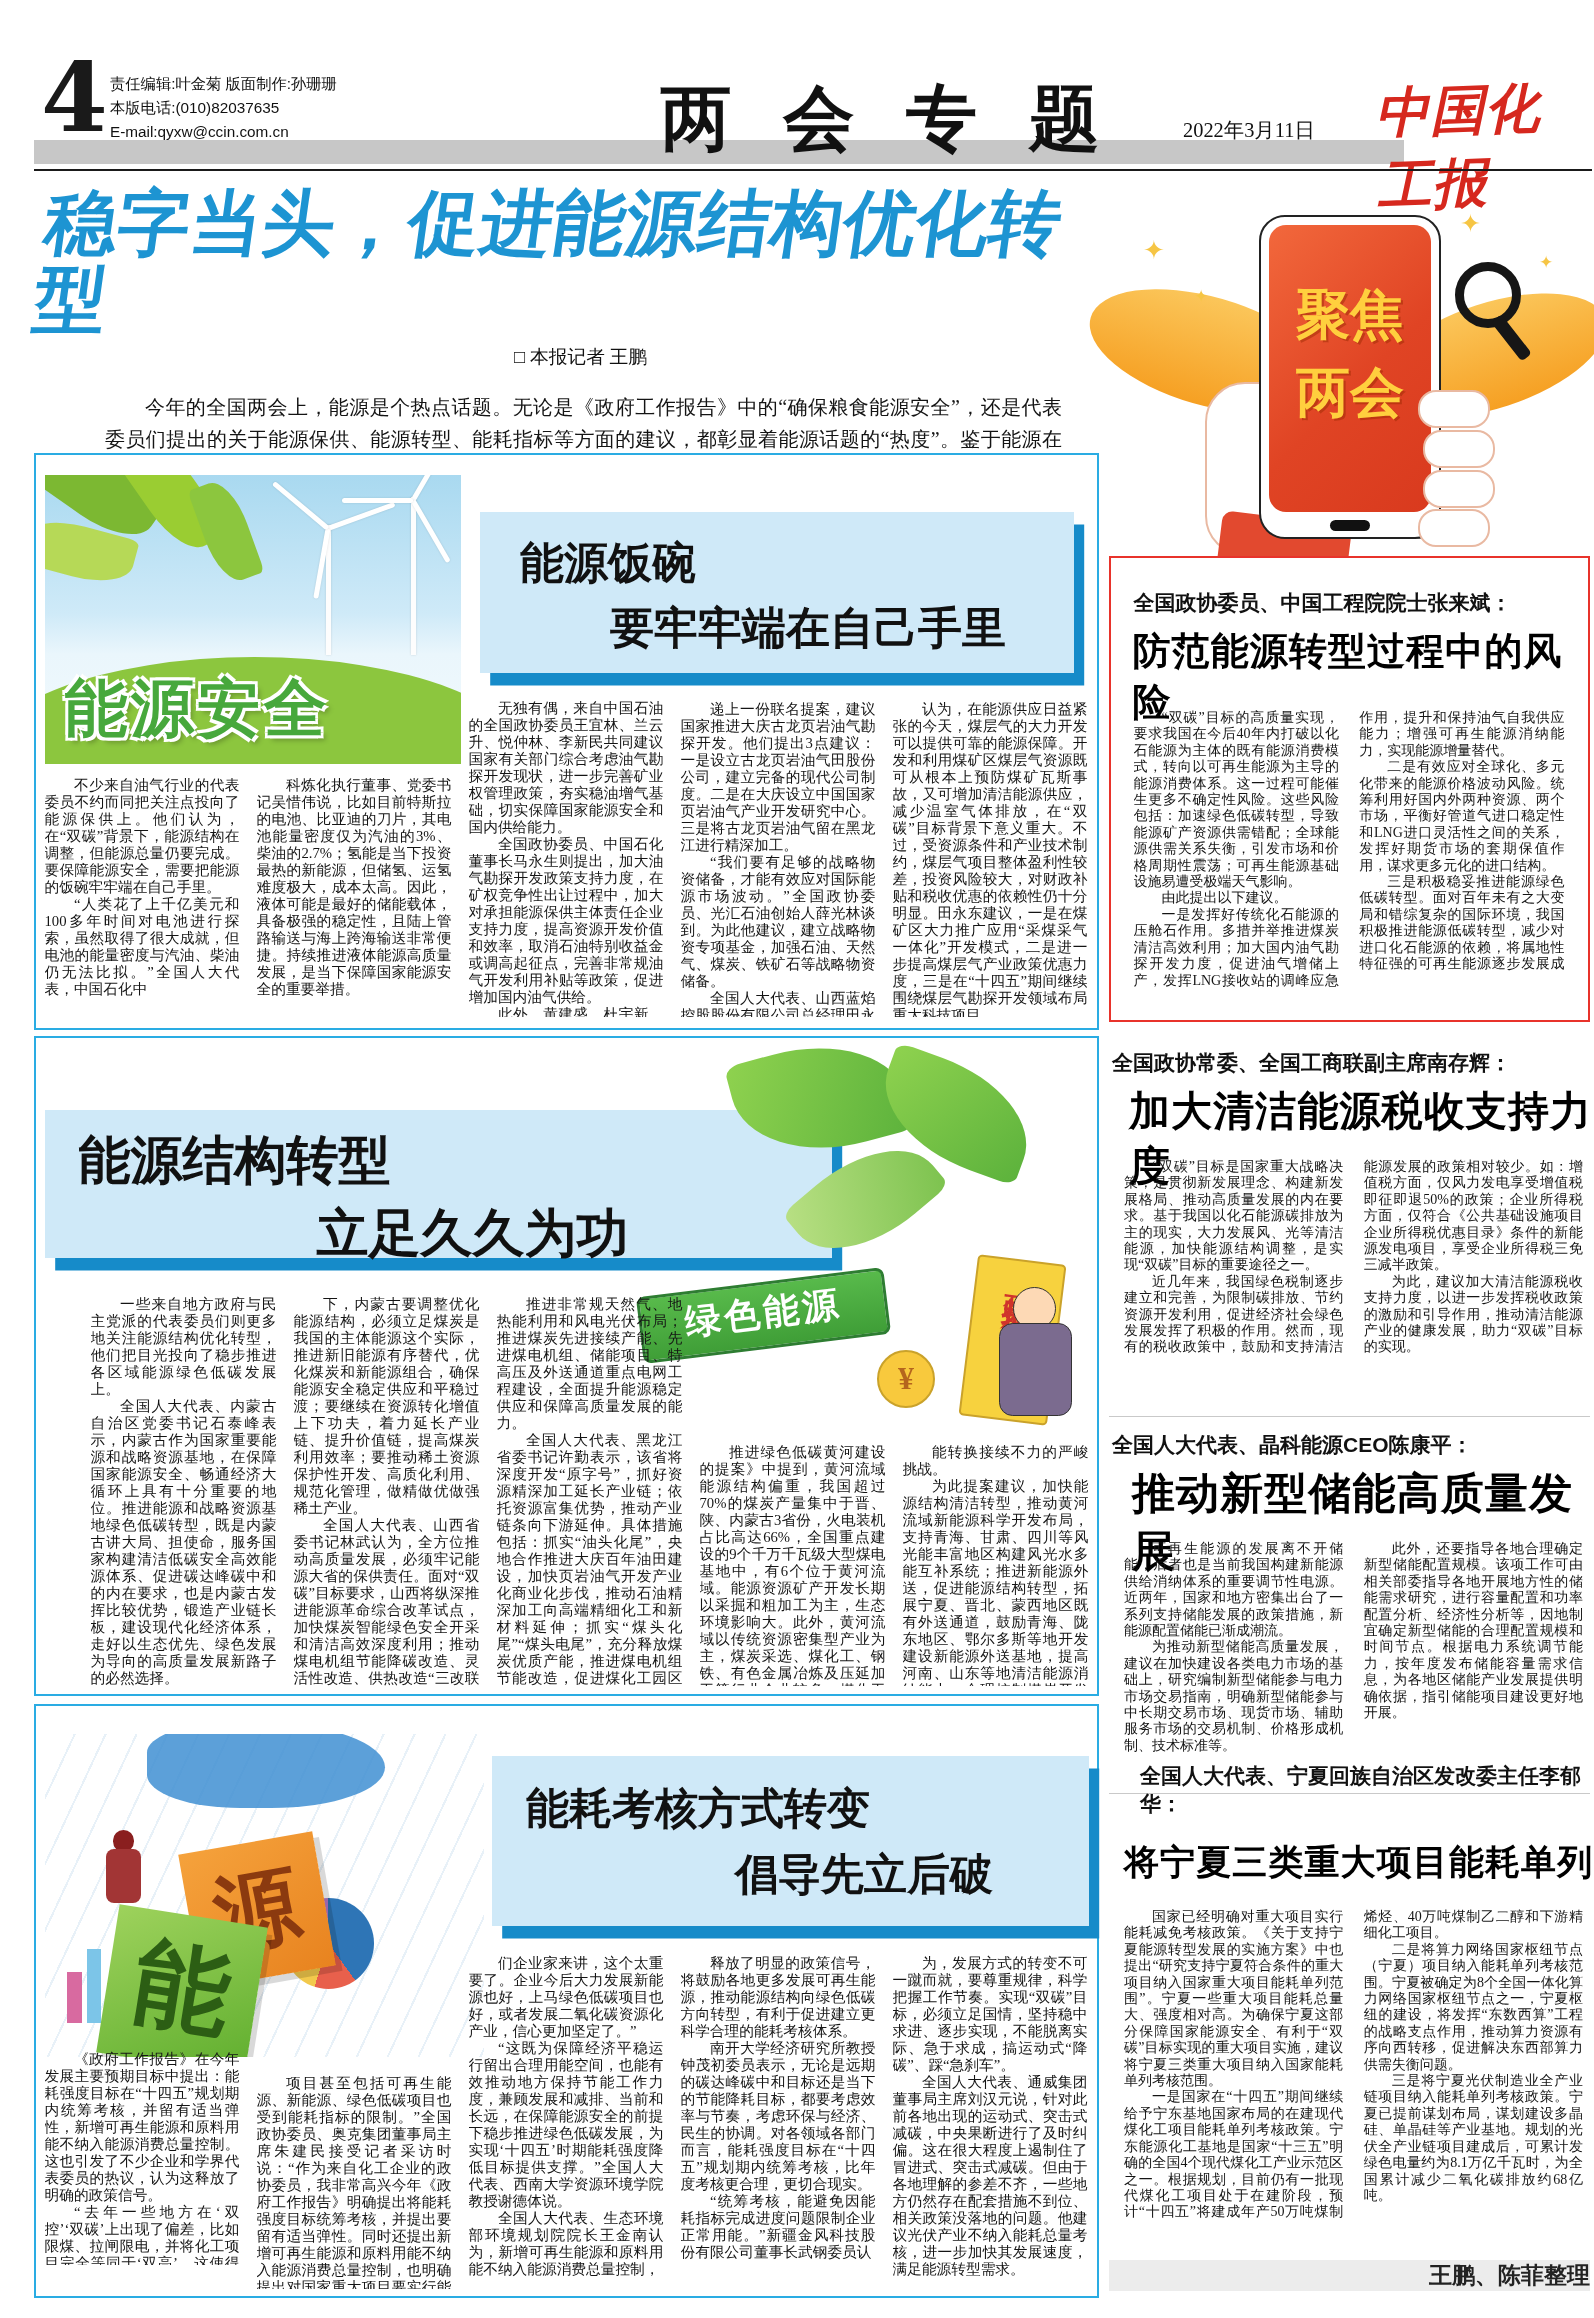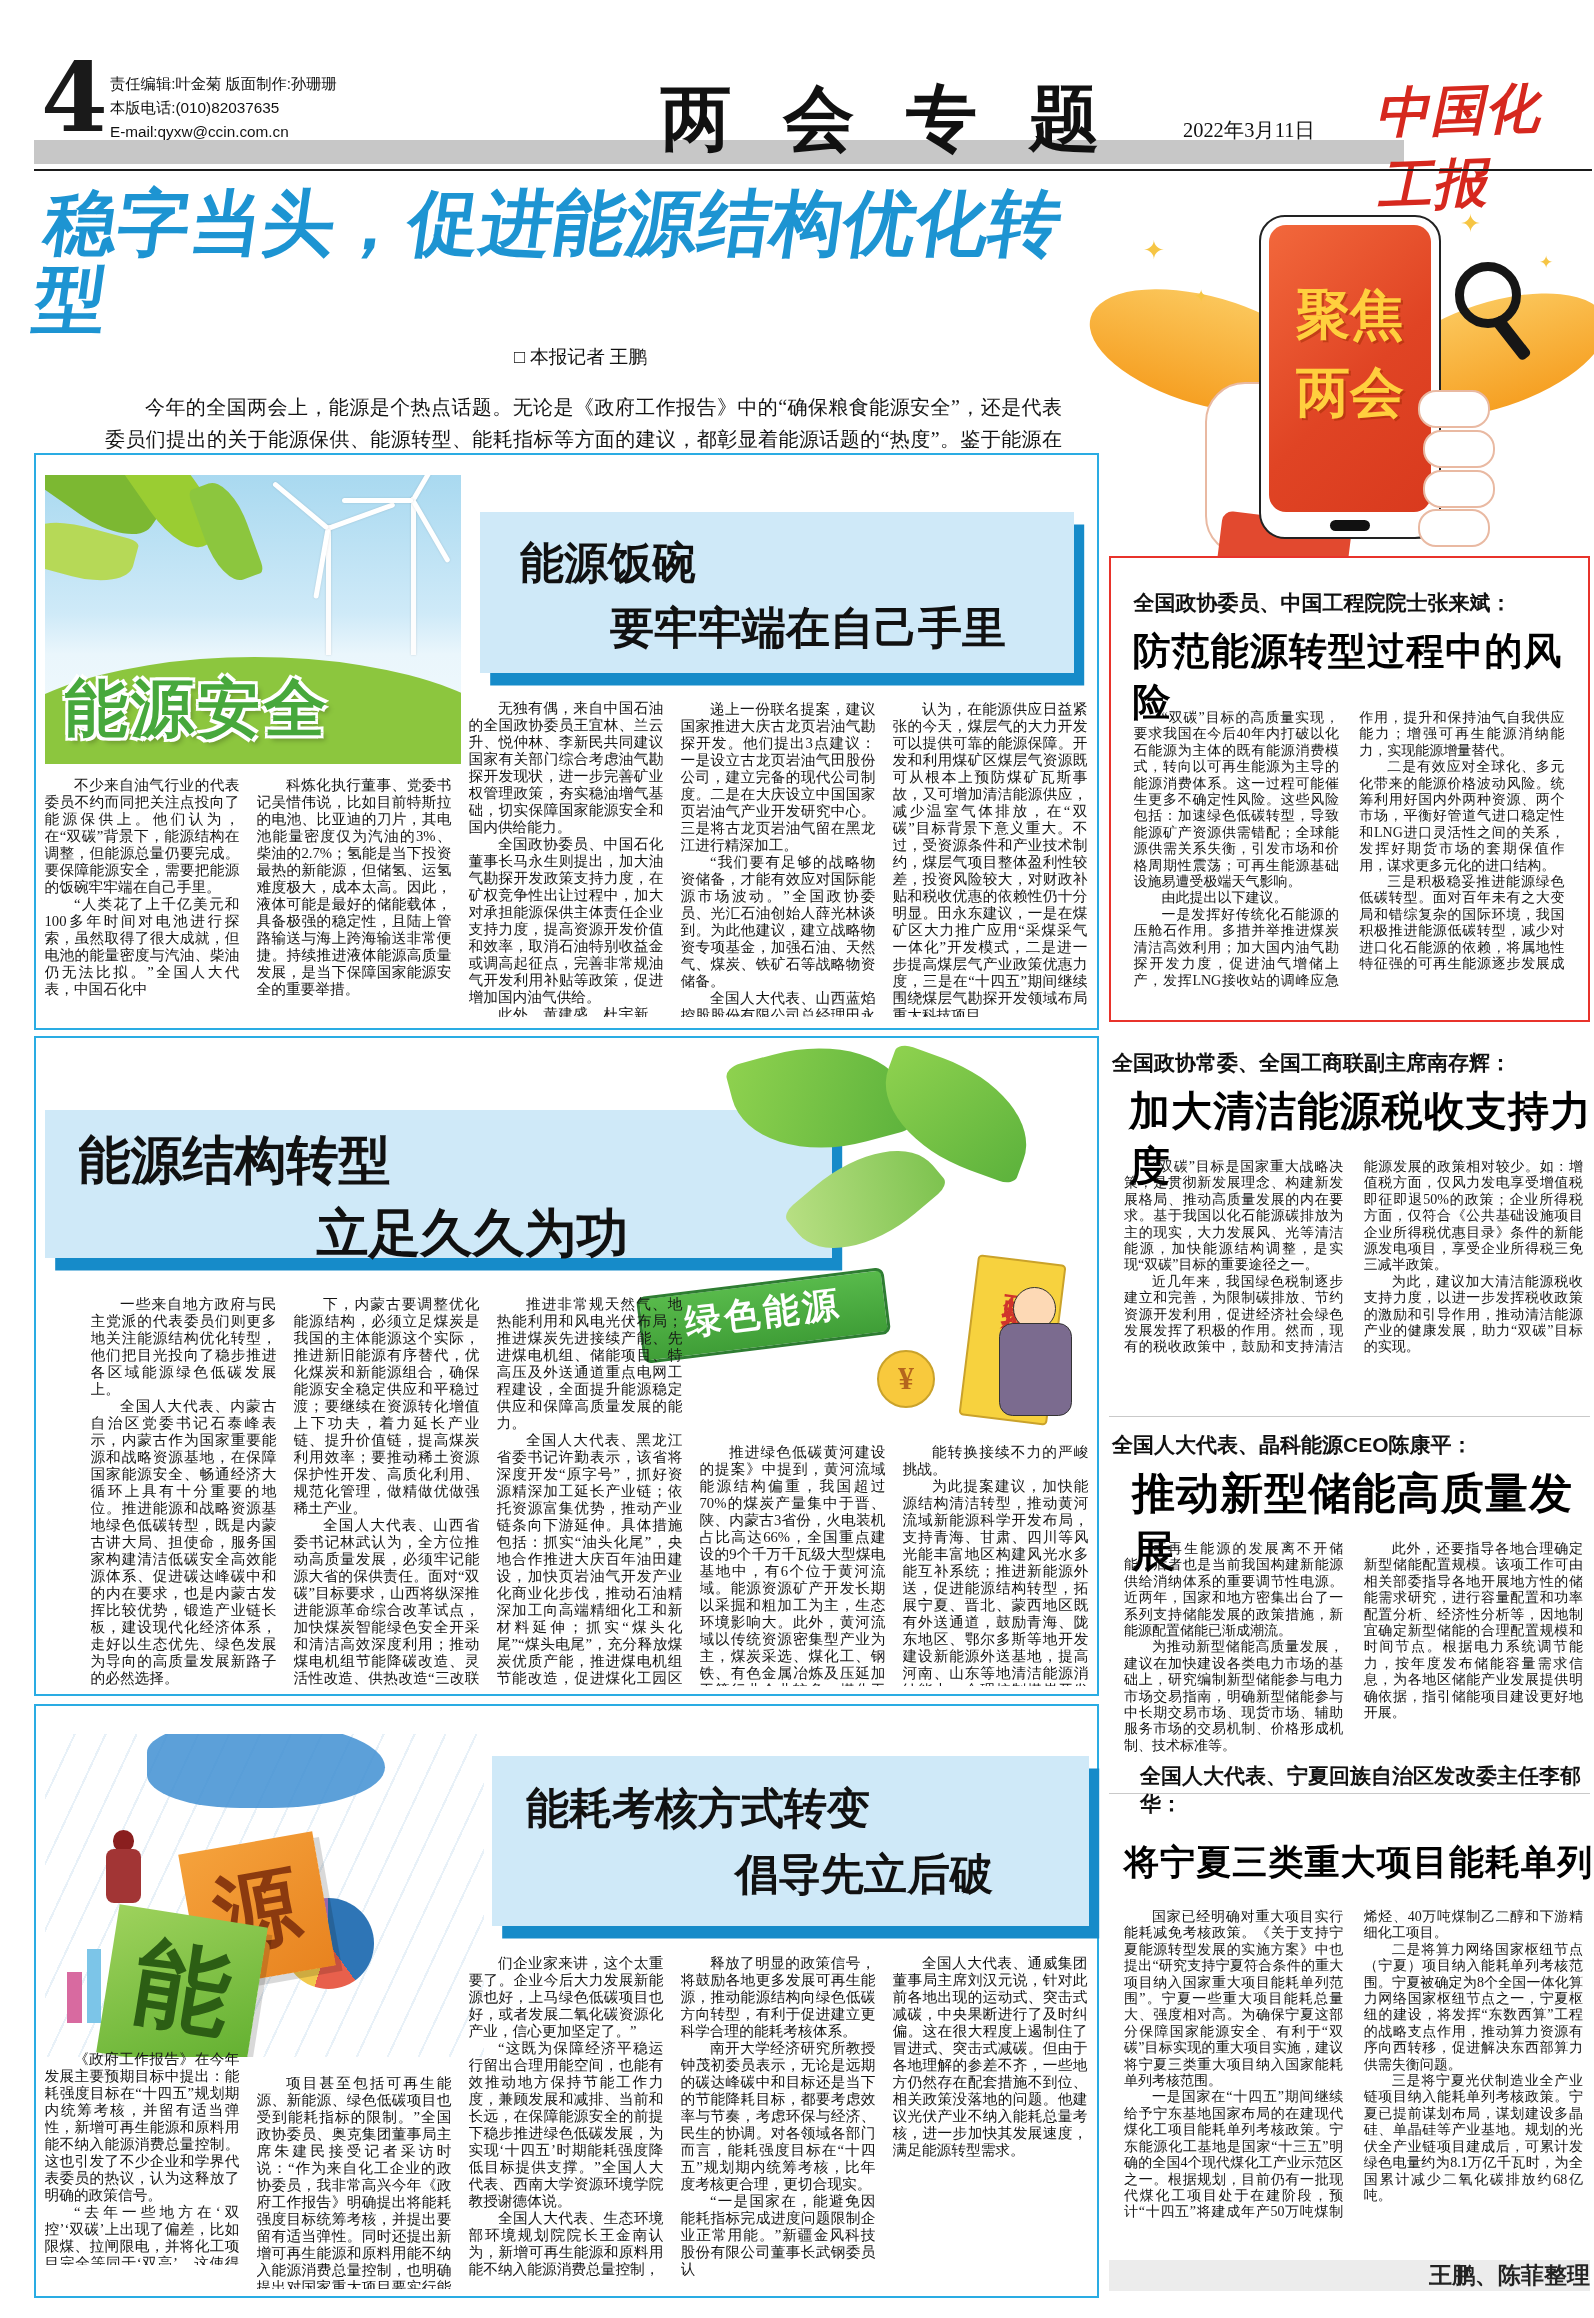--- a/index.html
+++ b/index.html
@@ -269,23 +269,24 @@
           <p>项目甚至包括可再生能源、新能源、绿色低碳项目也受到能耗指标的限制。”全国政协委员、奥克集团董事局主席朱建民接受记者采访时说：“作为来自化工企业的政协委员，我非常高兴今年《政府工作报告》明确提出将能耗强度目标统筹考核，并提出要留有适当弹性。同时还提出新增可再生能源和原料用能不纳入能源消费总量控制，也明确提出对国家重大项目要实行能耗单列。对于我</p>
         </div>
       <div class="ncol" style="height:334px;">
           <p>们企业家来讲，这个太重要了。企业今后大力发展新能源也好，上马绿色低碳项目也好，或者发展二氧化碳资源化产业，信心更加坚定了。”</p>
           <p>“这既为保障经济平稳运行留出合理用能空间，也能有效推动地方保持节能工作力度，兼顾发展和减排、当前和长远，在保障能源安全的前提下稳步推进绿色低碳发展，为实现‘十四五’时期能耗强度降低目标提供支撑。”全国人大代表、西南大学资源环境学院教授谢德体说。</p>
           <p>全国人大代表、生态环境部环境规划院院长王金南认为，新增可再生能源和原料用能不纳入能源消费总量控制，</p>
         </div>
       <div class="ncol" style="height:334px;">
           <p>释放了明显的政策信号，将鼓励各地更多发展可再生能源，推动能源结构向绿色低碳方向转型，有利于促进建立更科学合理的能耗考核体系。</p>
           <p>南开大学经济研究所教授钟茂初委员表示，无论是远期的碳达峰碳中和目标还是当下的节能降耗目标，都要考虑效率与节奏，考虑环保与经济、民生的协调。对各领域各部门而言，能耗强度目标在“十四五”规划期内统筹考核，比年度考核更合理，更切合现实。</p>
-          <p>“一是国家在，能避免因能耗指标完成进度问题限制企业正常用能。”新疆金风科技股份有限公司董事长武钢委员认</p>
+          <p>“统筹考核，能避免因能耗指标完成进度问题限制企业正常用能。”新疆金风科技股份有限公司董事长武钢委员认</p>
         </div>
       <div class="ncol" style="height:334px;">
+          <p>为，发展方式的转变不可一蹴而就，要尊重规律，科学把握工作节奏。实现“双碳”目标，必须立足国情，坚持稳中求进、逐步实现，不能脱离实际、急于求成，搞运动式“降碳”、踩“急刹车”。</p>
           <p>全国人大代表、通威集团董事局主席刘汉元说，针对此前各地出现的运动式、突击式减碳，中央果断进行了及时纠偏。这在很大程度上遏制住了冒进式、突击式减碳。但由于各地理解的参差不齐，一些地方仍然存在配套措施不到位、相关政策没落地的问题。他建议光伏产业不纳入能耗总量考核，进一步加快其发展速度，满足能源转型需求。</p>
         </div>
     </div>
   </div>
 
   <div class="redbox">
     <div class="rkicker" style="position:absolute;left:22.6px;top:31px;">全国政协委员、中国工程院院士张来斌：</div>
     <div class="rhead" style="left:21.5px;top:68px;font-size:38px;">防范能源转型过程中的风险</div>
     <div class="rbody" style="left:22.6px;top:152px;width:431px;height:292px;">
         <p>“双碳”目标的高质量实现，要求我国在今后40年内打破以化石能源为主体的既有能源消费模式，转向以可再生能源为主导的能源消费体系。这一过程可能催生更多不确定性风险。这些风险包括：加速绿色低碳转型，导致能源矿产资源供需错配；全球能源供需关系失衡，引发市场和价格周期性震荡；可再生能源基础设施易遭受极端天气影响。</p>

